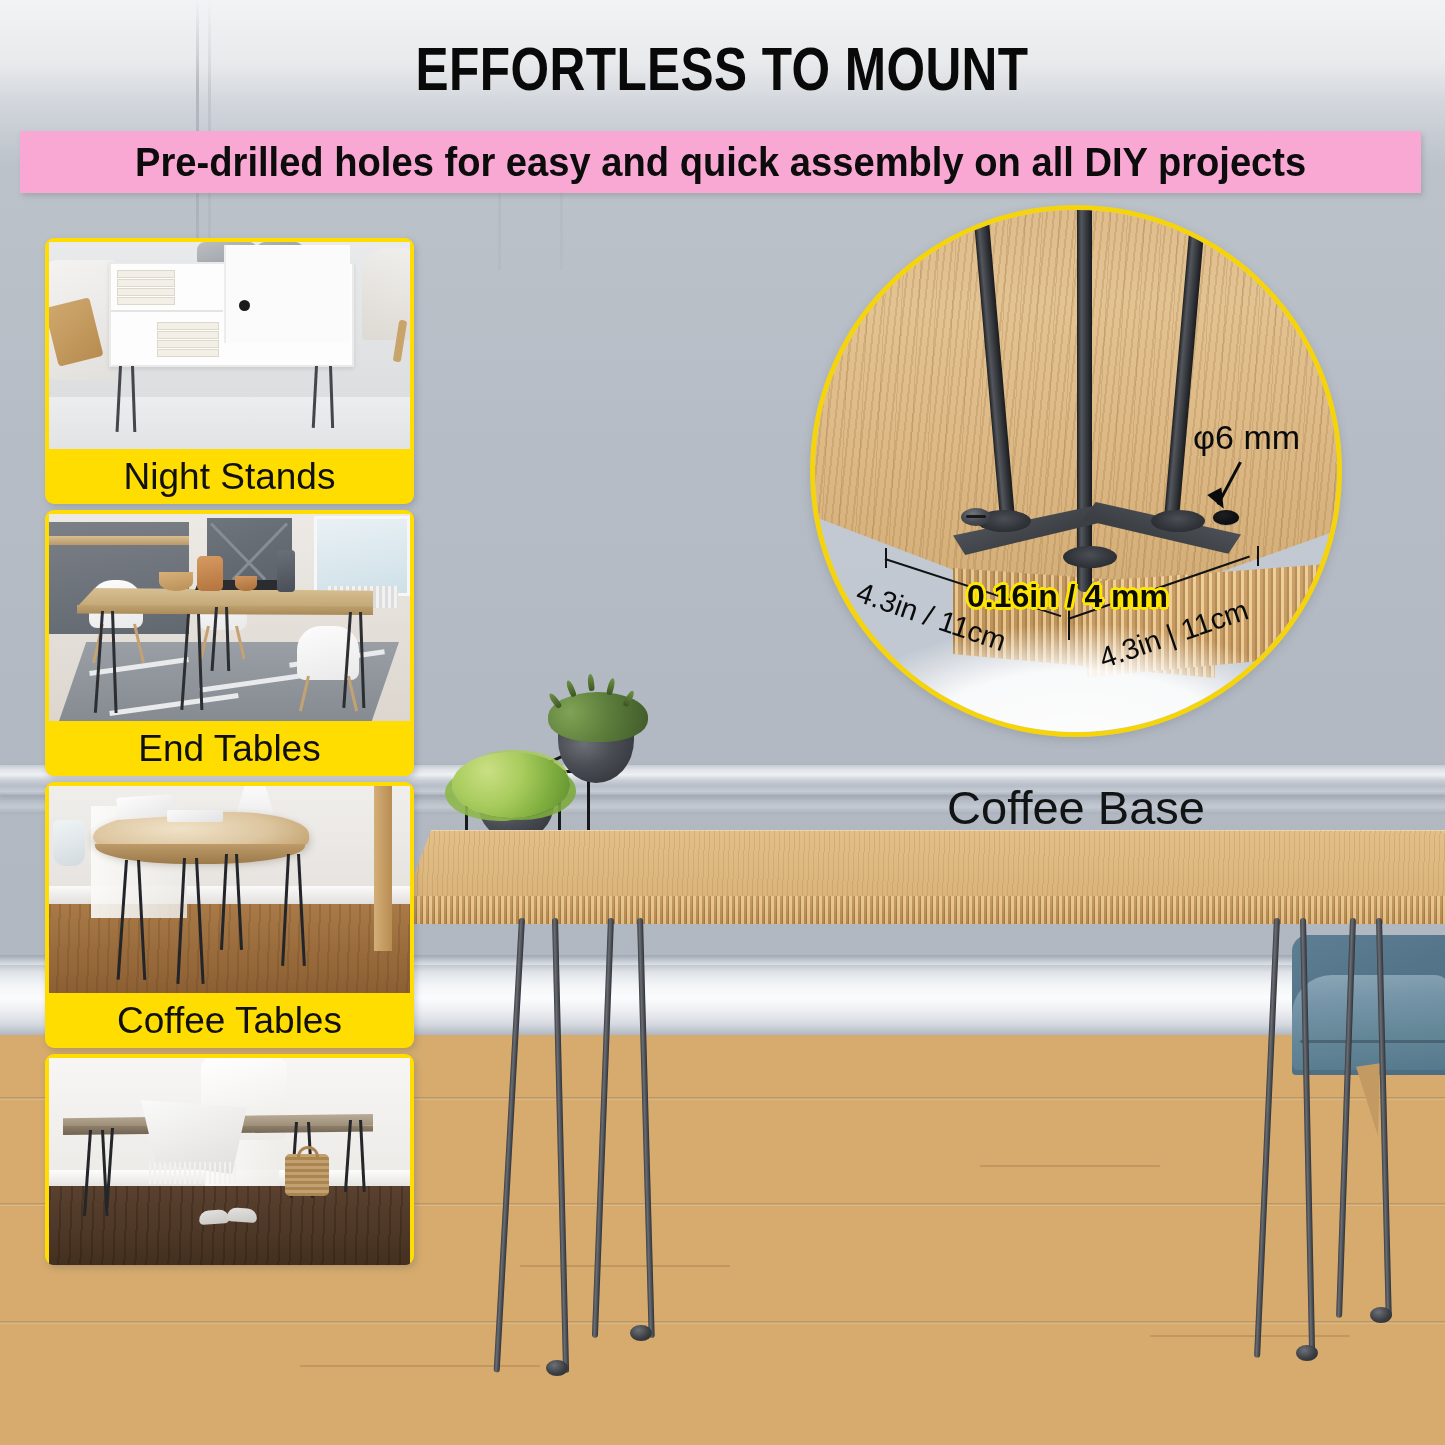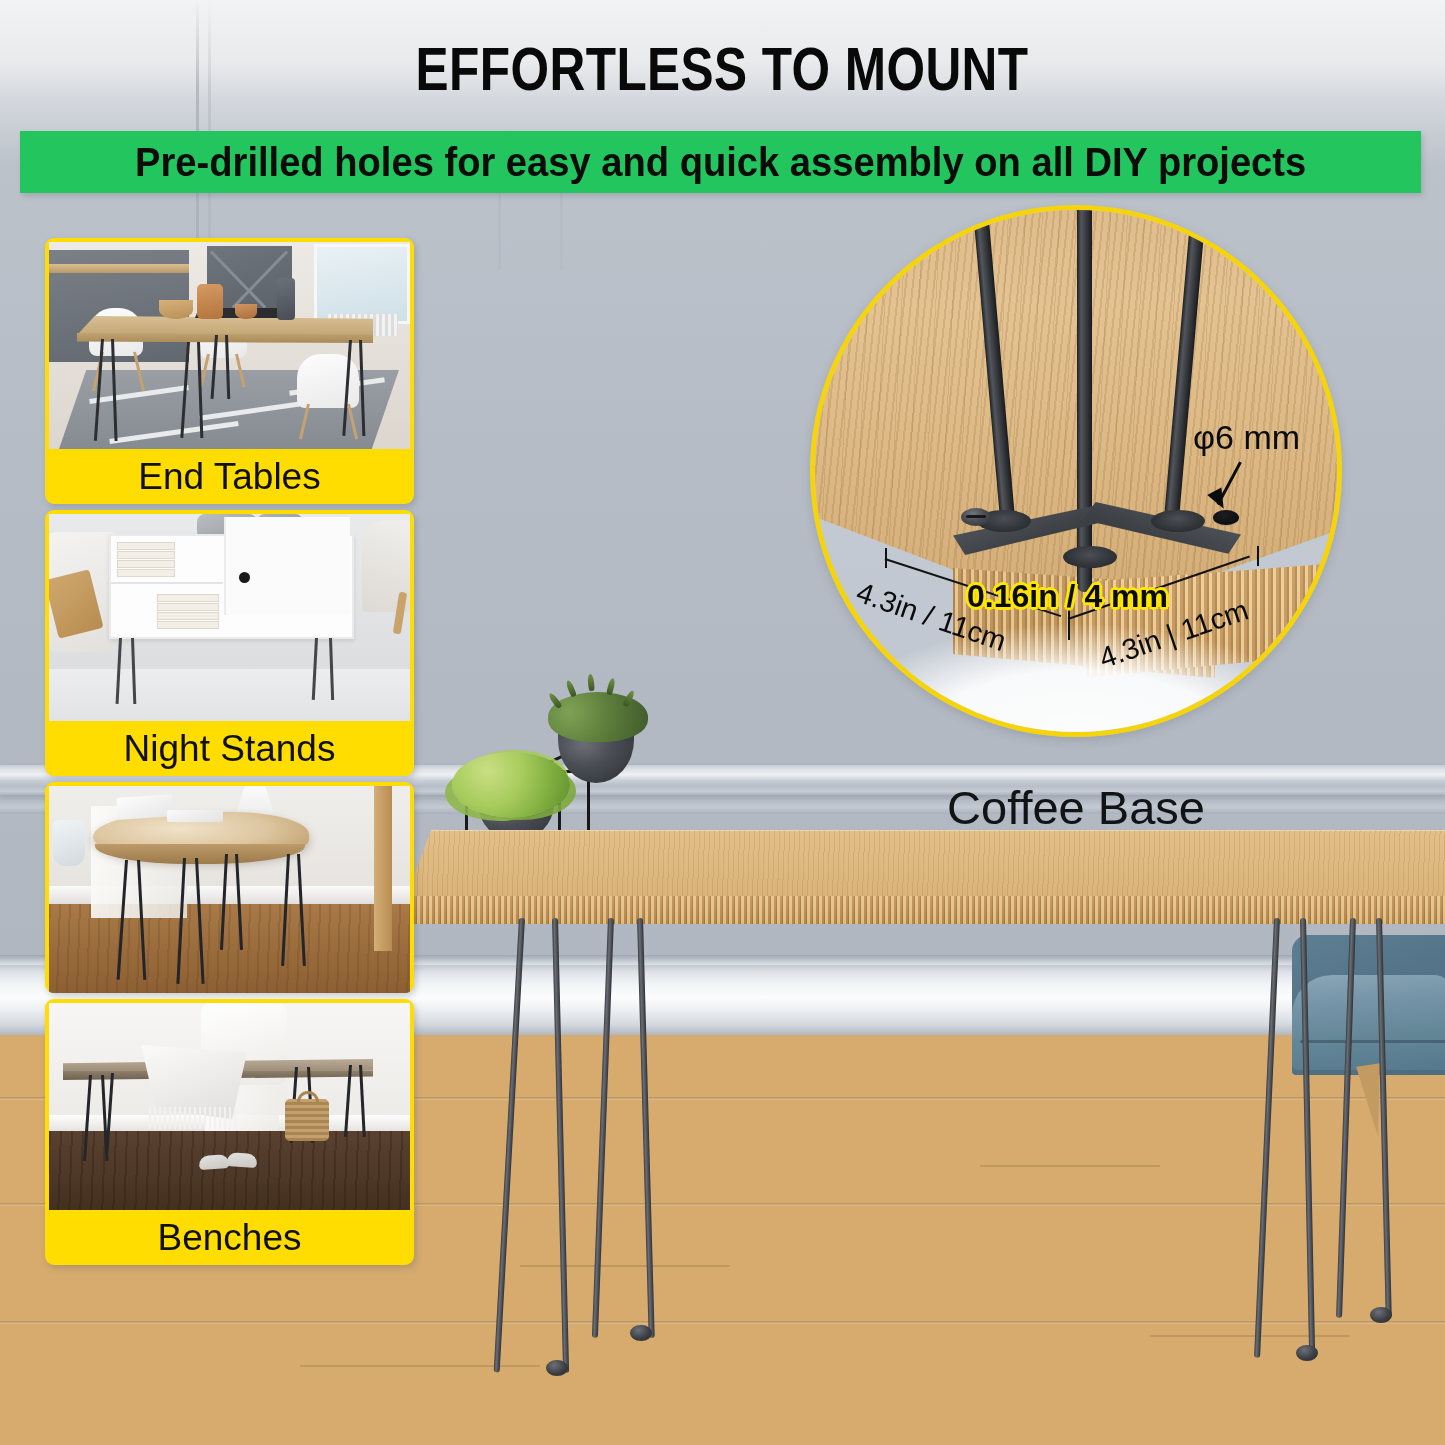--- a/index.html
+++ b/index.html
@@ -369,21 +369,21 @@
     letter-spacing: 0.5px;
     color: #090909;
     transform: scaleX(0.80);
     transform-origin: center;
     line-height: 1.0;
   }
   #subtitle-banner {
     position: absolute;
     left: 20px; top: 131px;
     width: 1401px; height: 62px;
-    background: #22c55e;
+    background: #f9a8d4;
     z-index: 40;
     display: flex;
     align-items: center;
     justify-content: center;
     box-shadow: 2px 3px 5px rgba(90,95,105,.25);
   }
   #subtitle-banner .subtitle {
     font-family: "Liberation Sans Narrow", "Liberation Sans", sans-serif;
     font-weight: 700;
     font-size: 41px;
@@ -678,20 +678,49 @@
 
 <div id="title-bar">
   <span class="title">EFFORTLESS TO MOUNT</span>
 </div>
 
 <div id="subtitle-banner">
   <span class="subtitle">Pre-drilled holes for easy and quick assembly on all DIY projects</span>
 </div>
 
 <div id="sidebar">
+
+  <div class="card">
+    <div class="card-photo ph1">
+      <div class="floorline"></div>
+      <div class="bed"></div>
+      <div class="bedframe"></div>
+      <div class="chair"></div>
+      <div class="chairleg"></div>
+      <div class="pillow"></div>
+      <div class="pillow2"></div>
+      <div class="cab"></div>
+      <div class="shelf"></div>
+      <div class="door"></div>
+      <div class="knob"></div>
+      <div class="books" style="left:68px; top:28px; width:58px; height:8px;"></div>
+      <div class="books" style="left:68px; top:37px; width:58px; height:8px;"></div>
+      <div class="books" style="left:68px; top:46px; width:58px; height:8px;"></div>
+      <div class="books" style="left:68px; top:55px; width:58px; height:8px;"></div>
+      <div class="books" style="left:108px; top:80px; width:62px; height:8px;"></div>
+      <div class="books" style="left:108px; top:89px; width:62px; height:8px;"></div>
+      <div class="books" style="left:108px; top:98px; width:62px; height:8px;"></div>
+      <div class="books" style="left:108px; top:107px; width:62px; height:8px;"></div>
+      <div class="leg" style="left:70px; top:124px; height:66px; transform:rotate(3deg);"></div>
+      <div class="leg" style="left:82px; top:124px; height:66px; transform:rotate(-2deg);"></div>
+      <div class="leg" style="left:266px; top:124px; height:62px; transform:rotate(3deg);"></div>
+      <div class="leg" style="left:280px; top:124px; height:62px; transform:rotate(-2deg);"></div>
+    </div>
+    <div class="card-label">Night Stands</div>
+  </div>
 
   <div class="card">
     <div class="card-photo ph2">
       <div class="kitchen"></div>
       <div class="counter"></div>
       <div class="barndoor"></div>
       <div class="barnX1"></div>
       <div class="barnX2"></div>
       <div class="window"></div>
       <div class="radiator"></div>
@@ -722,49 +751,20 @@
       <div class="tleg" style="left:148px; top:100px; height:96px; transform:rotate(-2deg);"></div>
       <div class="tleg" style="left:166px; top:93px; height:64px; transform:rotate(4deg);"></div>
       <div class="tleg" style="left:176px; top:93px; height:64px; transform:rotate(-2deg);"></div>
       <div class="tleg" style="left:300px; top:98px; height:96px; transform:rotate(4deg);"></div>
       <div class="tleg" style="left:310px; top:98px; height:96px; transform:rotate(-2deg);"></div>
     </div>
     <div class="card-label">End Tables</div>
   </div>
 
   <div class="card">
-    <div class="card-photo ph1">
-      <div class="floorline"></div>
-      <div class="bed"></div>
-      <div class="bedframe"></div>
-      <div class="chair"></div>
-      <div class="chairleg"></div>
-      <div class="pillow"></div>
-      <div class="pillow2"></div>
-      <div class="cab"></div>
-      <div class="shelf"></div>
-      <div class="door"></div>
-      <div class="knob"></div>
-      <div class="books" style="left:68px; top:28px; width:58px; height:8px;"></div>
-      <div class="books" style="left:68px; top:37px; width:58px; height:8px;"></div>
-      <div class="books" style="left:68px; top:46px; width:58px; height:8px;"></div>
-      <div class="books" style="left:68px; top:55px; width:58px; height:8px;"></div>
-      <div class="books" style="left:108px; top:80px; width:62px; height:8px;"></div>
-      <div class="books" style="left:108px; top:89px; width:62px; height:8px;"></div>
-      <div class="books" style="left:108px; top:98px; width:62px; height:8px;"></div>
-      <div class="books" style="left:108px; top:107px; width:62px; height:8px;"></div>
-      <div class="leg" style="left:70px; top:124px; height:66px; transform:rotate(3deg);"></div>
-      <div class="leg" style="left:82px; top:124px; height:66px; transform:rotate(-2deg);"></div>
-      <div class="leg" style="left:266px; top:124px; height:62px; transform:rotate(3deg);"></div>
-      <div class="leg" style="left:280px; top:124px; height:62px; transform:rotate(-2deg);"></div>
-    </div>
-    <div class="card-label">Night Stands</div>
-  </div>
-
-  <div class="card">
     <div class="card-photo ph3">
       <div class="wainwall"></div>
       <div class="base3"></div>
       <div class="fl3"></div>
       <div class="curtain"></div>
       <div class="jar"></div>
       <div class="postr"></div>
       <div class="lamp"></div>
       <div class="slab"></div>
       <div class="slab-edge"></div>
@@ -772,20 +772,21 @@
       <div class="book3b"></div>
       <div class="hleg" style="left:76px; top:74px; height:120px; transform:rotate(4deg);"></div>
       <div class="hleg" style="left:88px; top:74px; height:120px; transform:rotate(-3deg);"></div>
       <div class="hleg" style="left:134px; top:72px; height:126px; transform:rotate(3deg);"></div>
       <div class="hleg" style="left:146px; top:72px; height:126px; transform:rotate(-3deg);"></div>
       <div class="hleg" style="left:176px; top:68px; height:96px; transform:rotate(3deg);"></div>
       <div class="hleg" style="left:186px; top:68px; height:96px; transform:rotate(-3deg);"></div>
       <div class="hleg" style="left:238px; top:68px; height:112px; transform:rotate(3deg);"></div>
       <div class="hleg" style="left:248px; top:68px; height:112px; transform:rotate(-3deg);"></div>
     </div>
+    <div class="card-label">Coffee Tables</div>
   </div>
 
   <div class="card">
     <div class="card-photo ph4">
       <div class="w4"></div>
       <div class="bb4"></div>
       <div class="fl4"></div>
       <div class="cur4"></div>
       <div class="pillow4"></div>
       <div class="seat"></div>
@@ -797,16 +798,15 @@
       <div class="bleg" style="left:62px; top:70px; height:80px; transform:rotate(4deg);"></div>
       <div class="bleg" style="left:246px; top:64px; height:76px; transform:rotate(4deg);"></div>
       <div class="bleg" style="left:258px; top:64px; height:76px; transform:rotate(-3deg);"></div>
       <div class="bleg" style="left:300px; top:62px; height:72px; transform:rotate(4deg);"></div>
       <div class="bleg" style="left:310px; top:62px; height:72px; transform:rotate(-3deg);"></div>
       <div class="basket"></div>
       <div class="bhandle"></div>
       <div class="slip" style="left:150px; top:152px; transform:rotate(-4deg);"></div>
       <div class="slip" style="left:178px; top:150px; transform:rotate(4deg);"></div>
     </div>
-    <div class="card-label">Benches</div>
   </div>
 
 </div>
 
 </body></html>

